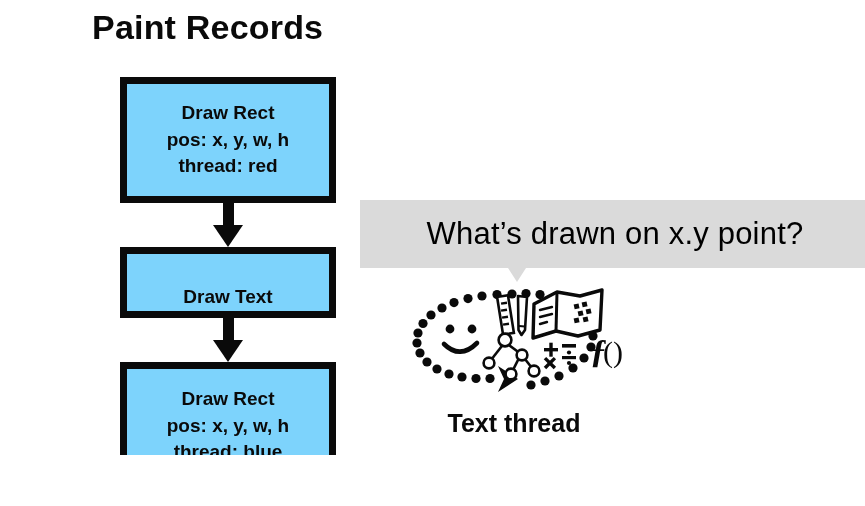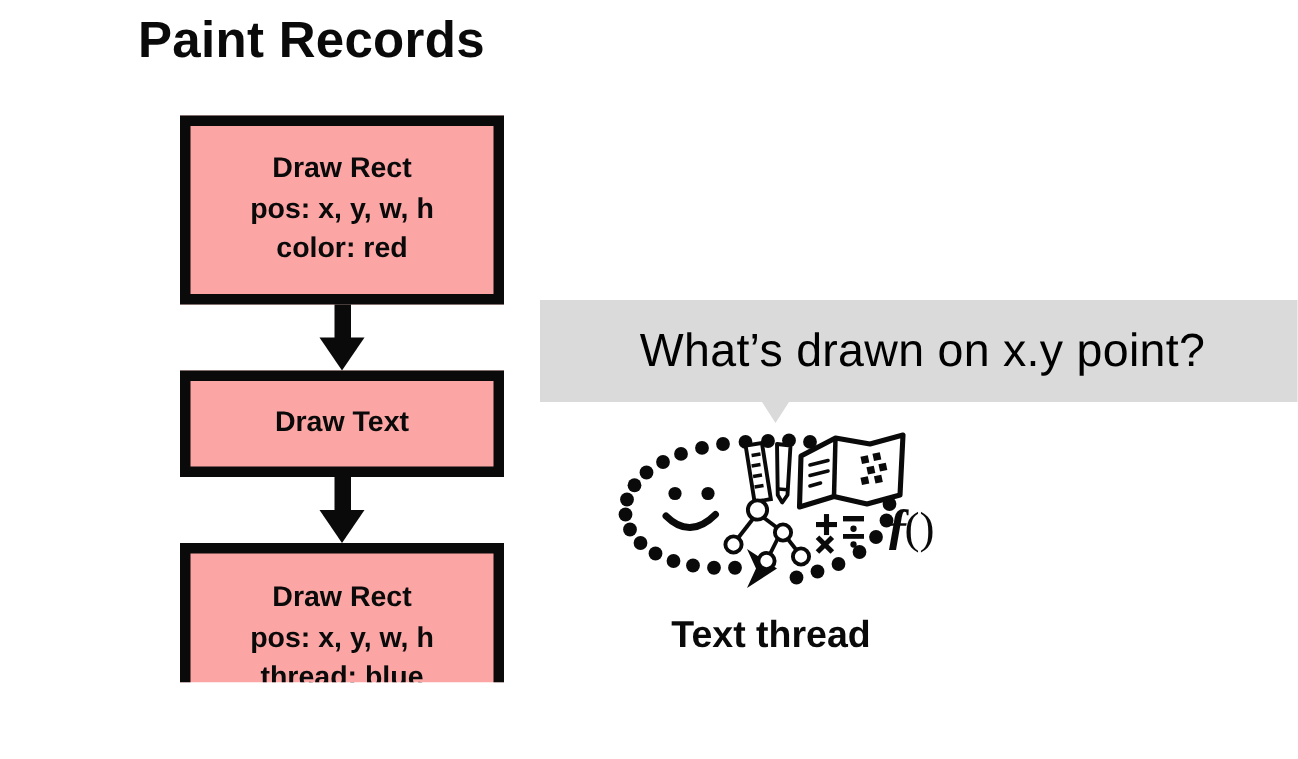--- a/index.html
+++ b/index.html
@@ -29,37 +29,37 @@
     font-weight: bold;
     letter-spacing: 0.2px;
     color: #0a0a0a;
     white-space: nowrap;
   }
 
   
   .record-box {
     position: absolute;
     box-sizing: border-box;
-    background: #fca5a5;
+    background: #7dd3fc;
     border: 7px solid #0a0a0a;
     display: flex;
     flex-direction: column;
     align-items: center;
     justify-content: center;
     color: #0a0a0a;
     font-weight: bold;
     font-size: 19px;
     line-height: 1.42;
   }
   .record-box .line {
     white-space: nowrap;
   }
 
   #box-draw-rect-red  { left: 78px;  top: 77px;  width: 216px; height: 126px; }
-  #box-draw-text      { left: 78px;  top: 247px; width: 216px; height: 71px;  }
+  #box-draw-text      { left: 78px;  top: 247px; width: 216px; height: 71px; justify-content: flex-end;  }
   #box-draw-rect-blue { left: 78px;  top: 362px; width: 216px; height: 128px; }
 
   
   .flow-arrow {
     position: absolute;
     left: 181px;
     width: 11px;
   }
   .flow-arrow .stem {
     position: absolute;
@@ -139,21 +139,21 @@
 </head>
 <body>
 
 <div id="slide">
 
   <div id="slide-title">Paint Records</div>
 
   <div class="record-box" id="box-draw-rect-red">
     <div class="line">Draw Rect</div>
     <div class="line">pos: x, y, w, h</div>
-    <div class="line">color: red</div>
+    <div class="line">thread: red</div>
   </div>
 
   <div class="flow-arrow" id="arrow-1">
     <div class="stem"></div>
     <div class="head"></div>
   </div>
 
   <div class="record-box" id="box-draw-text">
     <div class="line">Draw Text</div>
   </div>

